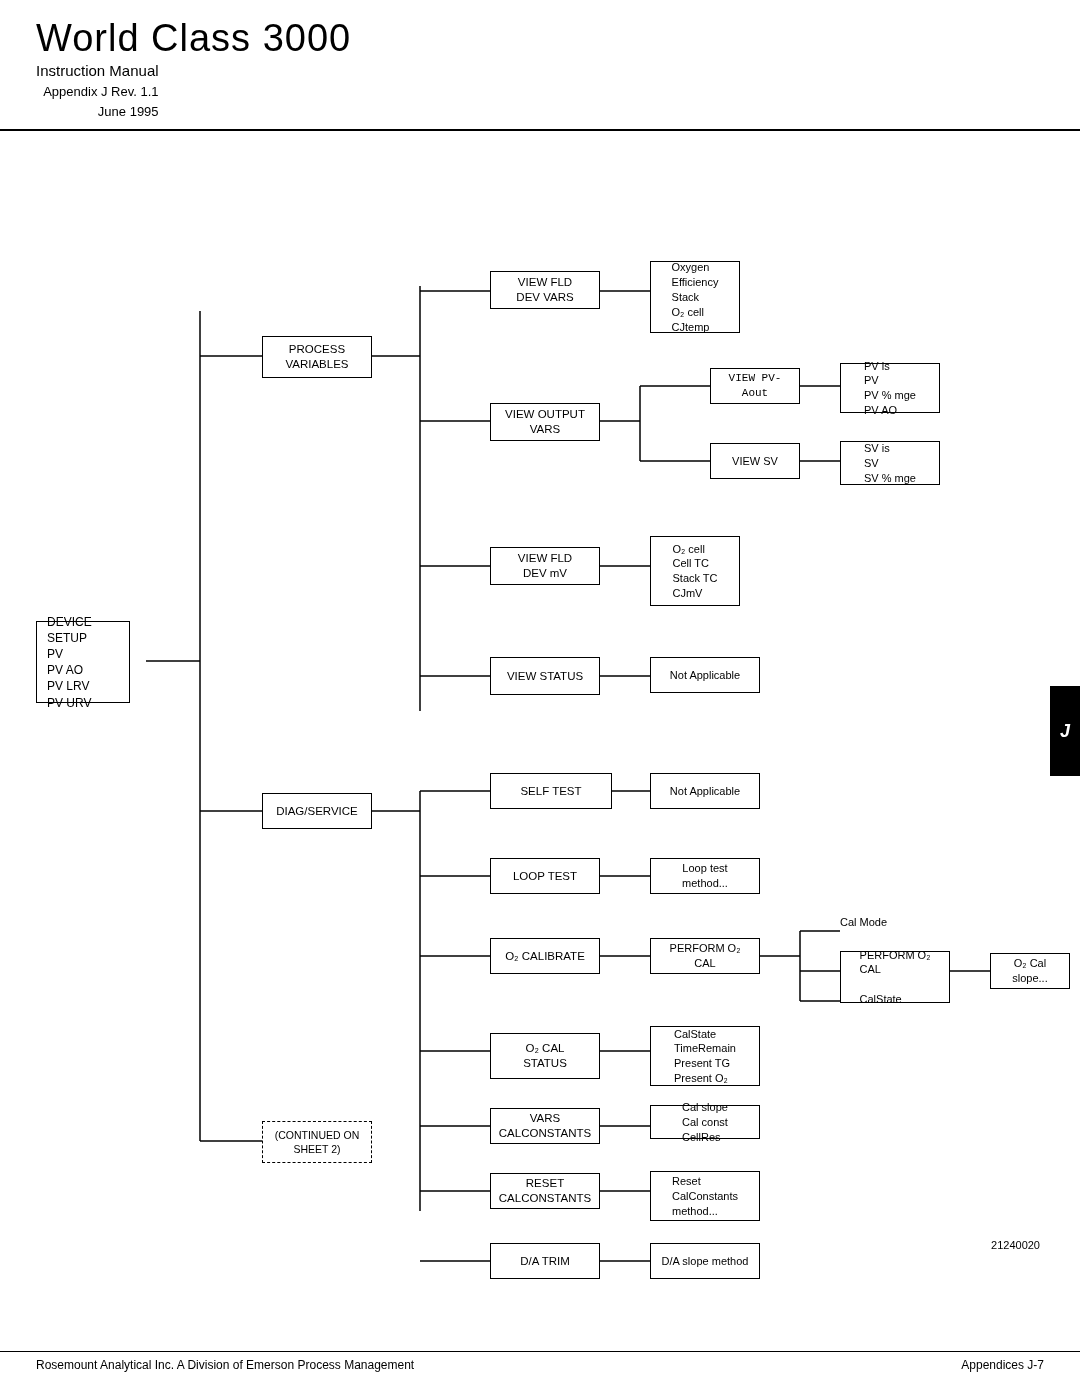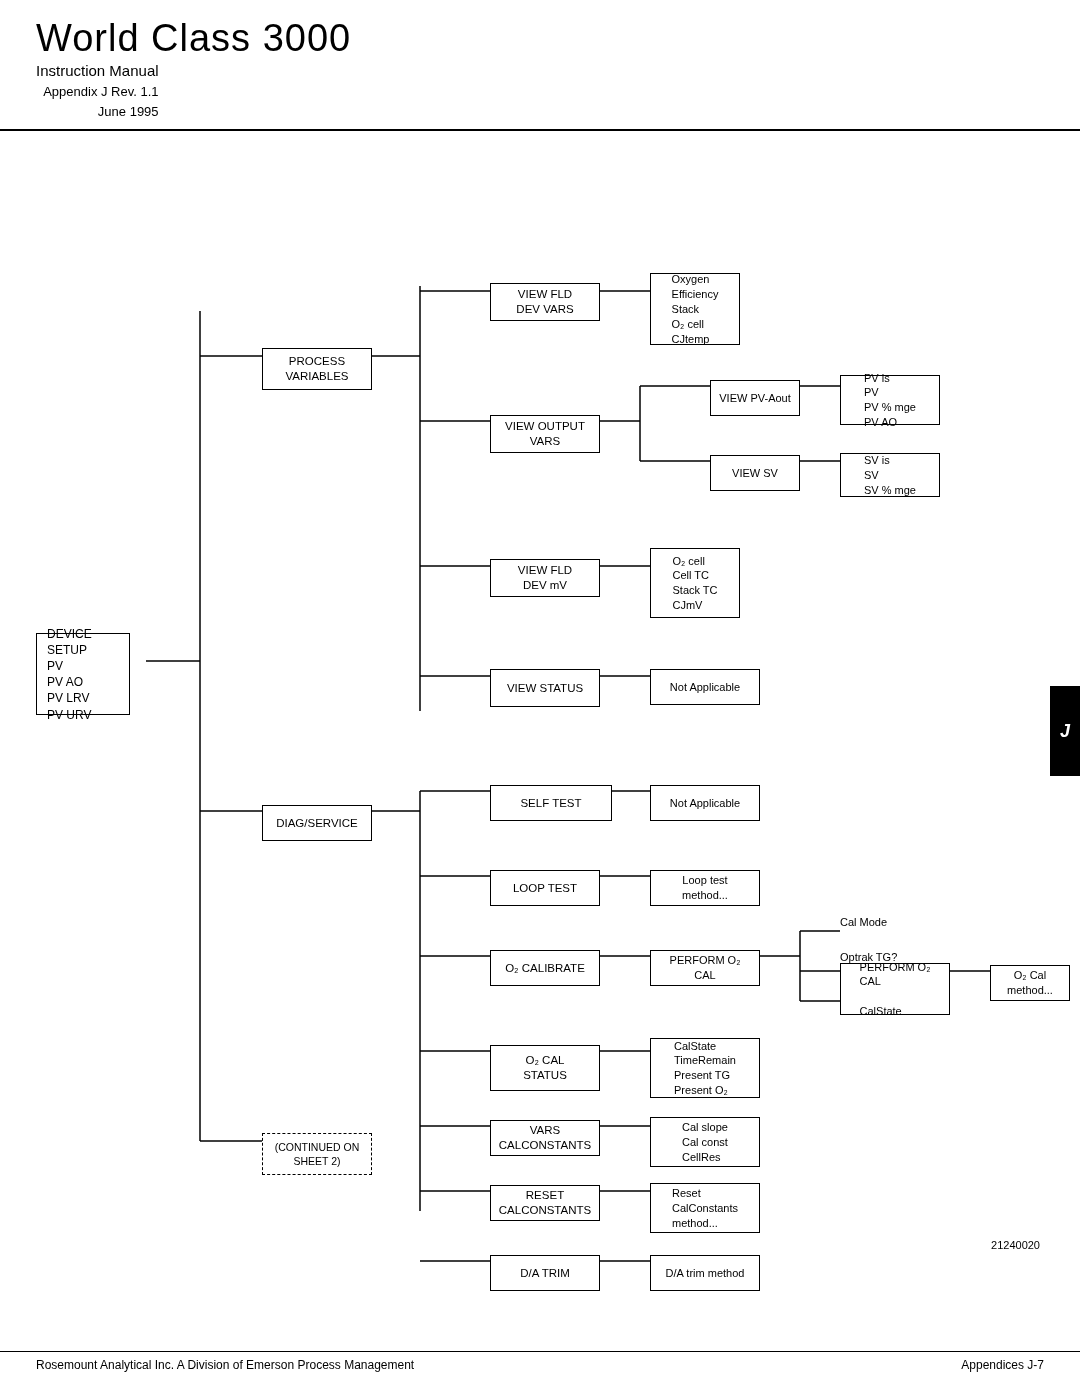--- a/index.html
+++ b/index.html
@@ -74,21 +74,20 @@
       position: absolute;
       border: 1px solid #000;
       background: #fff;
       display: flex;
       align-items: center;
       justify-content: center;
       text-align: center;
       font-size: 11.5px;
       line-height: 1.35;
       padding: 3px 5px;
-      margin-top: 12px;
     }
 
     
     .lines-svg {
       position: absolute;
       top: 0; left: 0;
       width: 100%;
       height: 100%;
       pointer-events: none;
     }
@@ -272,21 +271,21 @@
 
   <div class="box" style="left:490px; top:1042px; width:110px; height:36px;">
     <span style="white-space:pre-line;">RESET
 CALCONSTANTS</span>
   </div>
 
   <div class="box" style="left:490px; top:1112px; width:110px; height:36px;">
     <span>D/A  TRIM</span>
   </div>
 
-  <div class="box" style="left:710px; top:237px; width:90px; height:36px; font-size:11px;">
+  <div class="box" style="left:710px; top:237px; width:90px; height:36px; font-size:11px;font-family:Liberation Mono, monospace;">
     <span>VIEW  PV-Aout</span>
   </div>
 
   <div class="box" style="left:710px; top:312px; width:90px; height:36px; font-size:11px;">
     <span>VIEW  SV</span>
   </div>
 
   <div class="box" style="left:650px; top:130px; width:90px; height:72px; font-size:11px; text-align:left; padding:3px 5px;">
     <span style="white-space:pre-line;">Oxygen
 Efficiency
@@ -340,44 +339,44 @@
   </div>
 
   <div class="box" style="left:840px; top:820px; width:110px; height:52px; font-size:11px; text-align:left; padding:3px 5px;">
     <span style="white-space:pre-line; font-size:11px;">PERFORM  O₂
 CAL
 
 CalState</span>
   </div>
 
   <div class="box" style="left:990px; top:822px; width:80px; height:36px; font-size:11px;">
-    <span>O₂ Cal method...</span>
+    <span>O₂ Cal slope...</span>
   </div>
 
   <div class="box" style="left:650px; top:895px; width:110px; height:60px; font-size:11px; text-align:left; padding:3px 5px;">
     <span style="white-space:pre-line;">CalState
 TimeRemain
 Present TG
 Present O₂</span>
   </div>
 
-  <div class="box" style="left:650px; top:974px; width:110px; height:50px; font-size:11px; text-align:left; padding:2px 5px;">
+  <div class="box" style="left:650px; top:974px; width:110px; height:34px; font-size:11px; text-align:left; padding:2px 5px;">
     <span style="white-space:pre-line;">Cal slope
 Cal const
 CellRes</span>
   </div>
 
   <div class="box" style="left:650px; top:1040px; width:110px; height:50px; font-size:11px; text-align:left; padding:3px 5px;">
     <span style="white-space:pre-line;">Reset
 CalConstants
 method...</span>
   </div>
 
   <div class="box" style="left:650px; top:1112px; width:110px; height:36px; font-size:11px;">
-    <span>D/A  trim method</span>
+    <span>D/A  slope method</span>
   </div>
 
   <div style="position:absolute; right:40px; bottom:100px; font-size:11px;">21240020</div>
 
 
   <div class="side-tab" style="position:absolute; right:0; top:600px; width:30px; height:90px; background:#000; color:#fff; display:flex; align-items:center; justify-content:center; font-size:18px; font-weight:bold; font-style:italic;">J</div>
 
 </div>
 
 <div class="footer" style="position:relative; border-top:1px solid #000; padding:6px 36px; display:flex; justify-content:space-between; font-size:12px; margin-top:0;">

